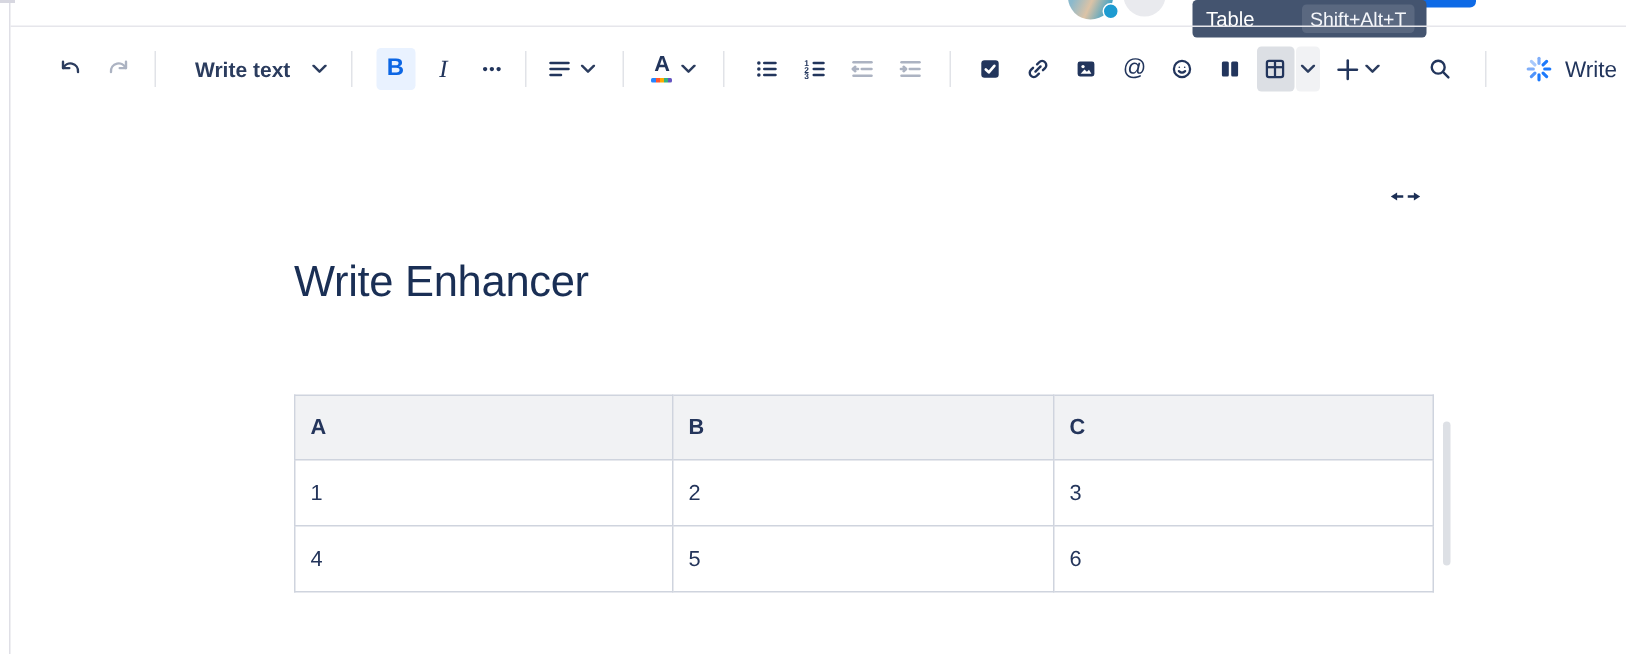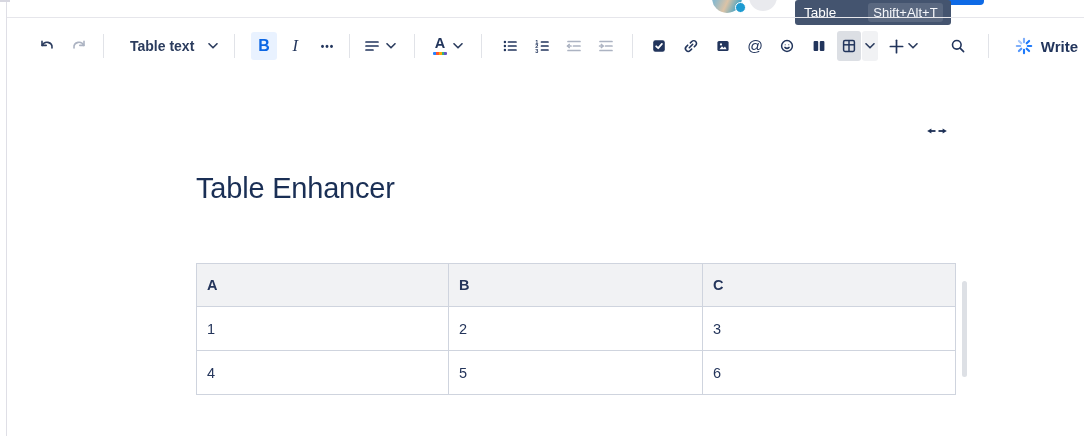--- a/index.html
+++ b/index.html
@@ -52,21 +52,21 @@
            background:linear-gradient(90deg,#2684FF 0 22%,#FF5630 22% 42%,#FFAB00 42% 62%,#36B37E 62% 82%,#6554C0 82% 100%); }
   .at-glyph { font-size:15.5px; color:#22355C; }
   .tbl-btn { width:26px; height:30px; margin-left:2px; background:#DCDFE4; border-radius:3px;
            display:flex; align-items:center; justify-content:center; }
   .tbl-chev { width:18px; height:30px; margin-left:1px; background:#F1F2F4; border-radius:3px;
            display:flex; align-items:center; justify-content:center; }
   .plus-group { display:flex; align-items:center; gap:3px; margin-left:6px; height:32px; padding:0 4px; }
   .search-btn { margin-left:20px; }
   .write-btn { display:flex; align-items:center; gap:8px; margin-left:6px; height:32px;
            padding:0 6px; border-radius:3px; }
-  .write-label { font-size:15px; font-weight:700; color:#22355C;text-align:right; }
+  .write-label { font-size:15px; font-weight:400; color:#22355C;text-align:right; }
 
   
   .expand-ctl { position:absolute; left:926px; top:125px; color:#1C2F55; }
   .page-title { position:absolute; left:196px; top:172px; font-size:29px; font-weight:500;
            color:#1A2F55; letter-spacing:-0.2px; }
 
   table.doc-table { position:absolute; left:196px; top:263px; width:759px; border-collapse:collapse;
            table-layout:fixed; }
   .doc-table th, .doc-table td { border:1px solid #CFD4DE; text-align:left; padding:0 0 0 10px;
            font-size:14.5px; color:#24355B; vertical-align:middle; }
@@ -112,21 +112,21 @@
         <g transform="scale(-1,1) translate(-16,0)">
             <path d="M3 3.2 V7.4 H7.2"></path>
             <path d="M3.2 7.4 C4.2 5.2 6.6 3.9 9 4.4 C11.6 5 13.3 7.3 13 10"></path>
           </g>
       </svg>
     </div>
 
     <div class="tdiv"></div>
 
     <div class="dropdown">
-      <span class="dlabel">Table text</span>
+      <span class="dlabel">Write text</span>
       <svg width="10" height="6" viewBox="0 0 10 6" fill="none" stroke="#2B3C5E" stroke-width="1.6" stroke-linecap="round" stroke-linejoin="round">
           <path d="M1 0.8 L5 4.8 L9 0.8"></path>
         </svg>
     </div>
 
     <div class="tdiv"></div>
 
     <div class="btn-b">
       <span>B</span>
     </div>
@@ -292,21 +292,21 @@
 
   <div class="expand-ctl">
     <svg width="22" height="12" viewBox="0 0 22 12">
       <path d="M9.5 6 H4" stroke="#1C2F55" stroke-width="1.8" fill="none"></path>
       <polygon points="1.2,6 5.4,3.4 5.4,8.6" fill="#1C2F55"></polygon>
       <path d="M12.5 6 H18" stroke="#1C2F55" stroke-width="1.8" fill="none"></path>
       <polygon points="20.8,6 16.6,3.4 16.6,8.6" fill="#1C2F55"></polygon>
     </svg>
   </div>
 
-  <h1 class="page-title">Table Enhancer</h1>
+  <h1 class="page-title">Write Enhancer</h1>
 
   <table class="doc-table">
     <colgroup>
         <col class="col-a">
         <col class="col-b">
         <col class="col-c">
       </colgroup>
     <thead>
       <tr>
         <th>A</th>

